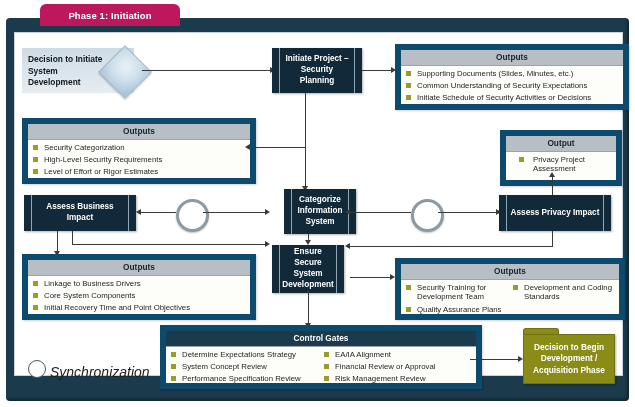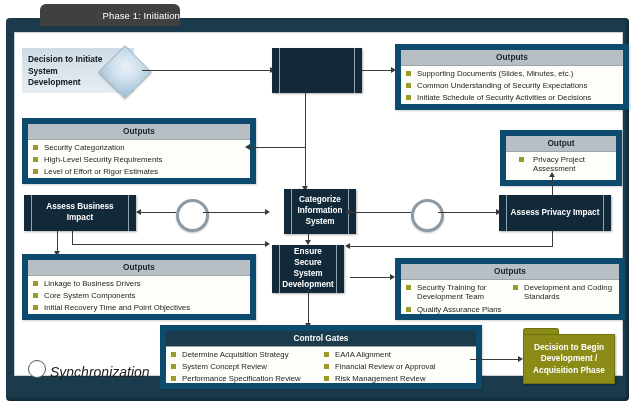--- a/index.html
+++ b/index.html
@@ -20,25 +20,25 @@
     background:#1b3a4b;
     border-radius:4px;
   }
   .frame-outer::after{
     content:"";position:absolute;inset:0;border-radius:4px;
     box-shadow:inset -2px -2px 3px rgba(0,0,0,.35);
     pointer-events:none;
   }
   .phase-tab{
     position:absolute;left:40px;top:4px;width:140px;height:22px;
-    background:#404040;
+    background:#be185d;
     border-radius:6px 6px 0 0;
     color:#ffffff;
-    font-size:9.5px;font-weight:normal;
-    display:flex;align-items:center;justify-content:flex-end;
+    font-size:9.5px;font-weight:bold;
+    display:flex;align-items:center;justify-content:center;
     letter-spacing:.1px;
   }
   .tab-notch-l,.tab-notch-r{
     position:absolute;top:18px;width:10px;height:10px;background:#1b3a4b;
   }
   .tab-notch-l{left:30px;}
   .tab-notch-r{left:180px;}
 
   .canvas{
     position:absolute;left:14px;top:32px;width:607px;height:342px;
@@ -178,20 +178,21 @@
   <div class="dec-band" style="left:22px;top:48px;width:112px;height:45px;"></div>
   <div class="dec-text" style="left:28px;top:54px;width:80px;">Decision to Initiate System Development</div>
   <div class="diamond" style="left:106px;top:53px;width:36px;height:36px;"></div>
 
   <div class="ln lnh" style="left:142px;top:70px;width:130px;"></div>
   <div class="arw arw-r" style="left:270px;top:67px;"></div>
 
   <div class="proc" style="left:272px;top:48px;width:90px;height:45px;">
     <span class="bar-l"></span>
     <span class="bar-r"></span>
+    <span class="ptxt">Initiate Project – Security Planning</span>
   </div>
 
   <div class="ln lnh" style="left:362px;top:70px;width:31px;"></div>
   <div class="arw arw-r" style="left:391px;top:67px;"></div>
 
   <div class="ln lnv" style="left:305px;top:93px;width:1px;height:96px;"></div>
   <div class="ln lnh" style="left:305px;top:189px;width:3px;"></div>
   <div class="arw arw-d" style="left:302px;top:186px;"></div>
 
   <div class="panel" style="left:395px;top:44px;width:222px;height:54px;">
@@ -311,21 +312,21 @@
     </div>
   </div>
 
   <div class="ln lnh" style="left:350px;top:277px;width:44px;"></div>
   <div class="arw arw-r" style="left:390px;top:274px;"></div>
 
   <div class="panel" style="left:160px;top:325px;width:310px;height:52px;">
     <div class="panel-hd dark">Control Gates</div>
     <div class="panel-body cols">
       <ul class="bullets">
-        <li>Determine Acquisition Strategy</li>
+        <li>Determine Expectations Strategy</li>
         <li>System Concept Review</li>
         <li>Performance Specification Review</li>
       </ul>
       <ul class="bullets">
         <li>EA/IA Alignment</li>
         <li>Financial Review or Approval</li>
         <li>Risk Management Review</li>
       </ul>
     </div>
   </div>

